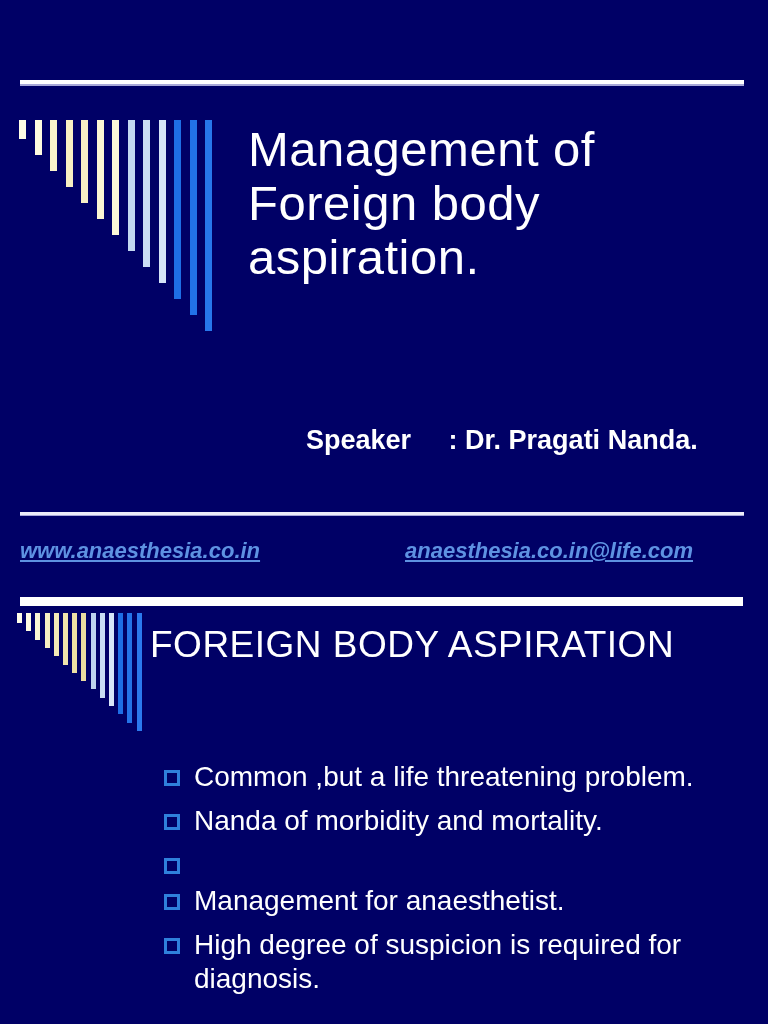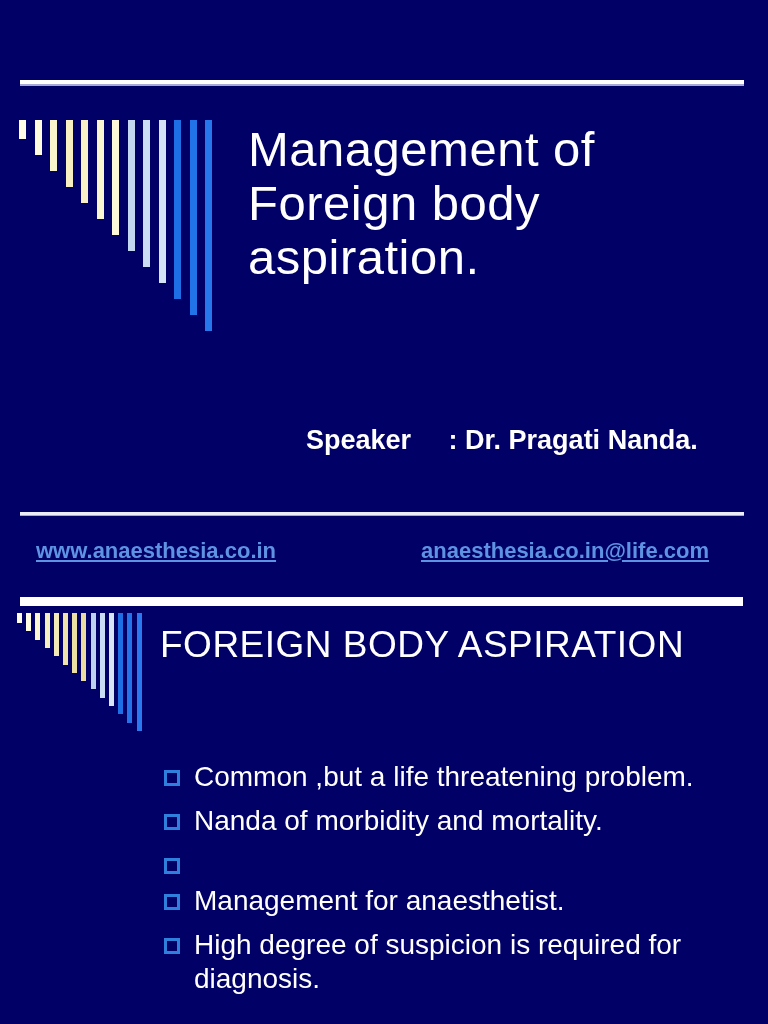--- a/index.html
+++ b/index.html
@@ -40,36 +40,35 @@
     white-space: pre;
     margin-left: 46px;
   }
   .rule-footer {
     left: 20px; top: 512px; width: 724px; height: 3px;
     background: #ECECF8;
     border-bottom: 1px solid var(--rule-shadow, #A8A8D8);
   }
   .link {
     top: 538px;
-    font-size: 22px; font-weight: 700; 
+    font-size: 22px; font-weight: 700; font-style: italic;
     text-decoration: underline;
     color: var(--link, #5E92E2);
     cursor: pointer;
-    margin-left: 16px;
   }
   .link-web { left: 20px; }
   .link-email { left: 405px; }
 
   
   .bar-sep {
     left: 20px; top: 597px; width: 723px; height: 9px;
     background: #ffffff;
   }
   .slide2-title {
-    left: 160px; top: 623px; width: 600px;
+    left: 150px; top: 623px; width: 600px;
     margin: 0;
     font-size: 37px; font-weight: 400; line-height: 44px;
     color: var(--text, #ffffff);
     letter-spacing: 0.5px;
   }
   .bullet-list {
     left: 148px; top: 744px; width: 592px;
     margin: 16px; padding: 0; list-style: none;
   }
   .bullet-list li {

